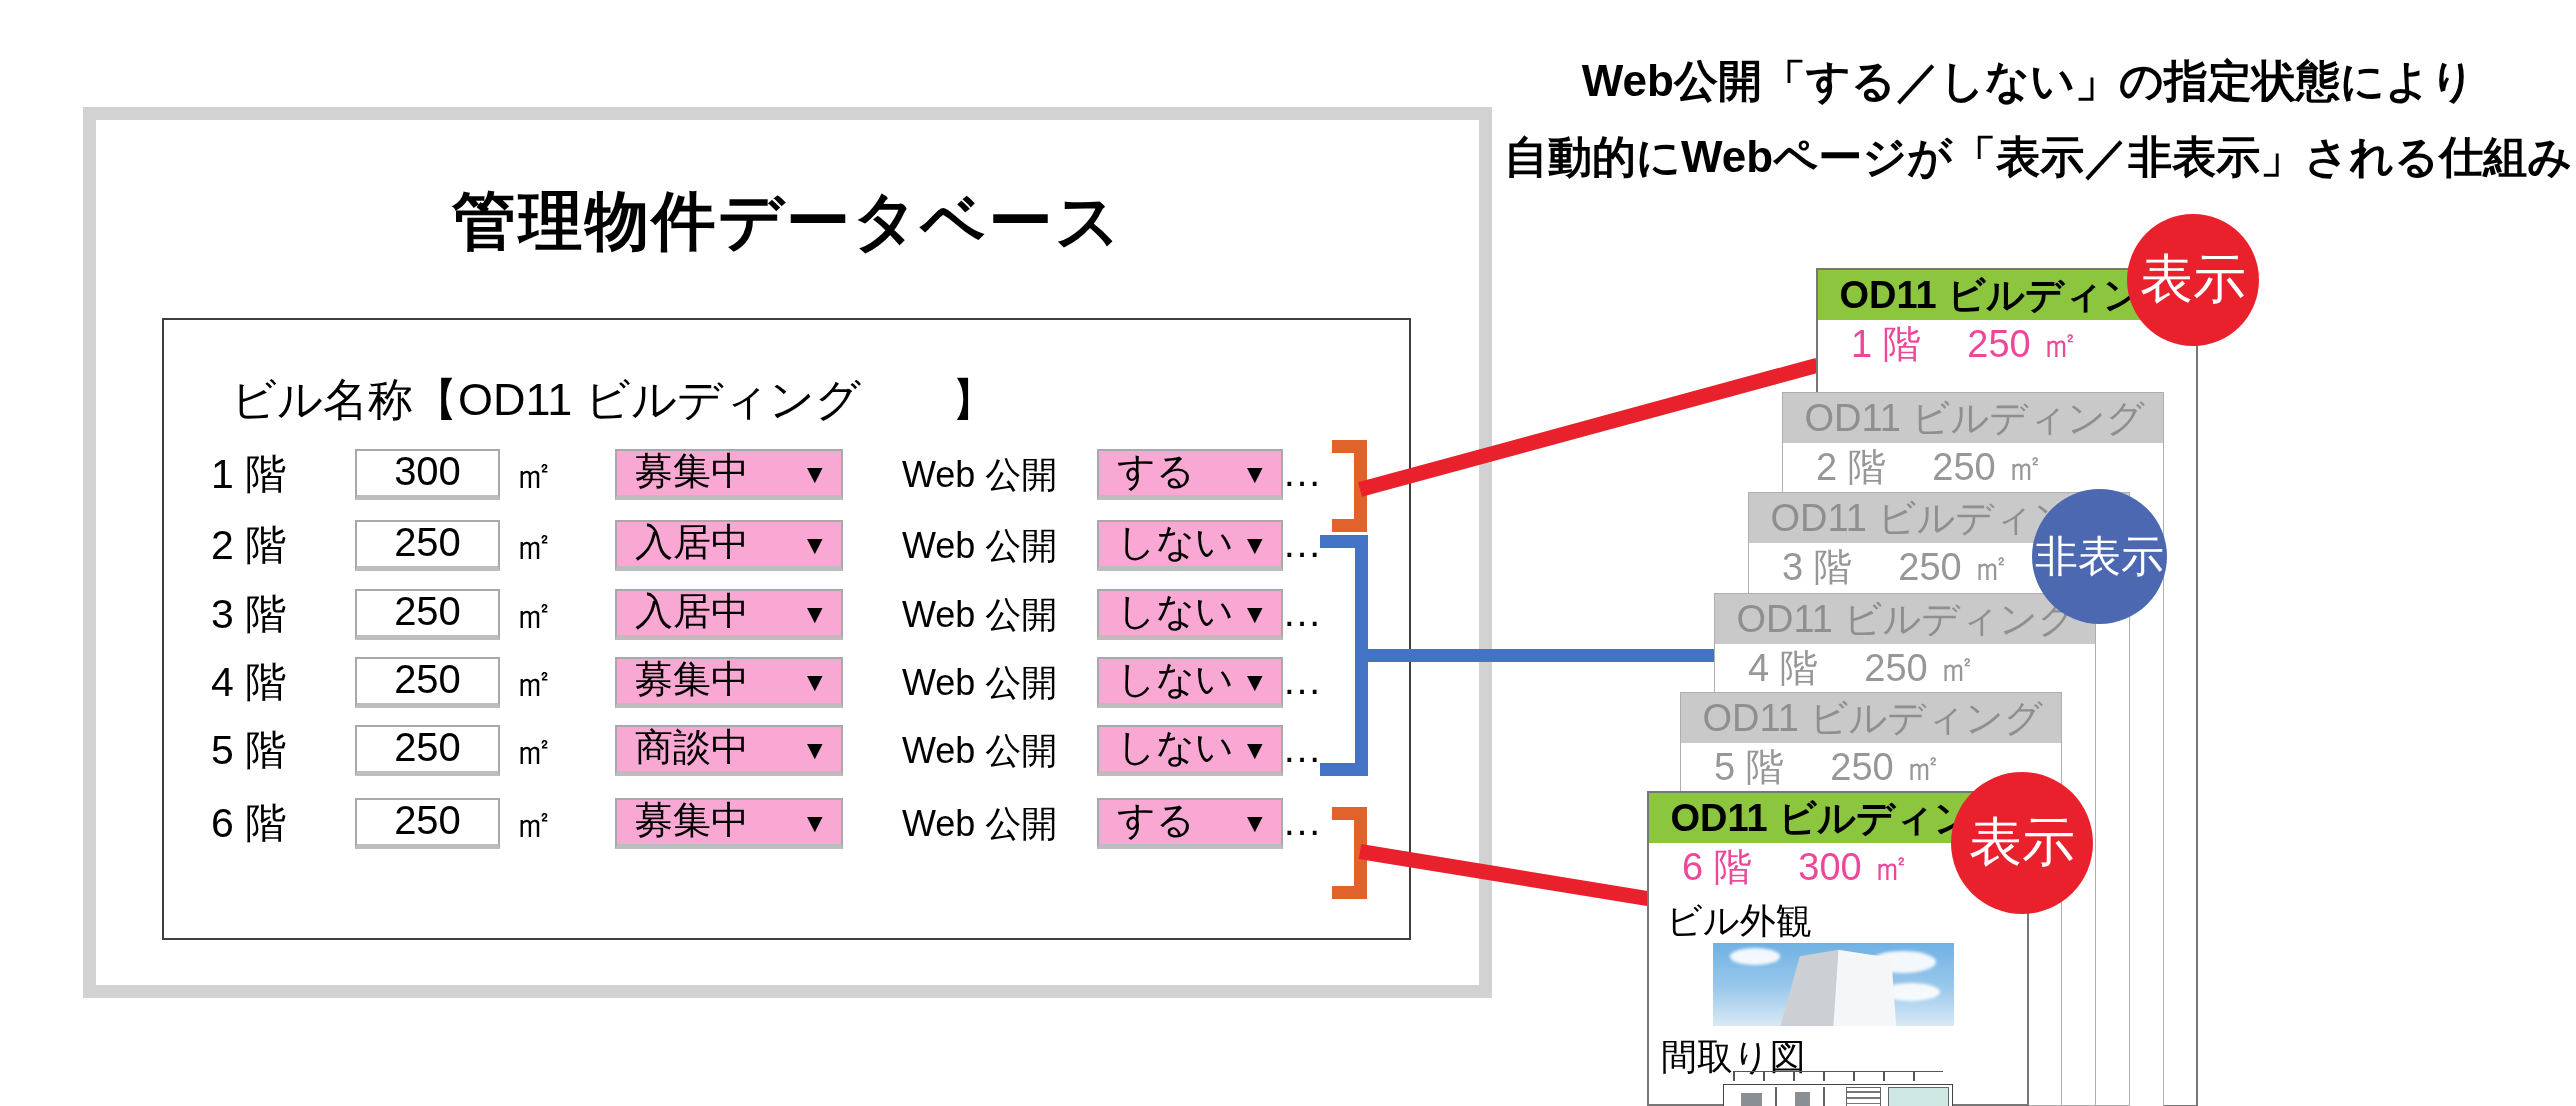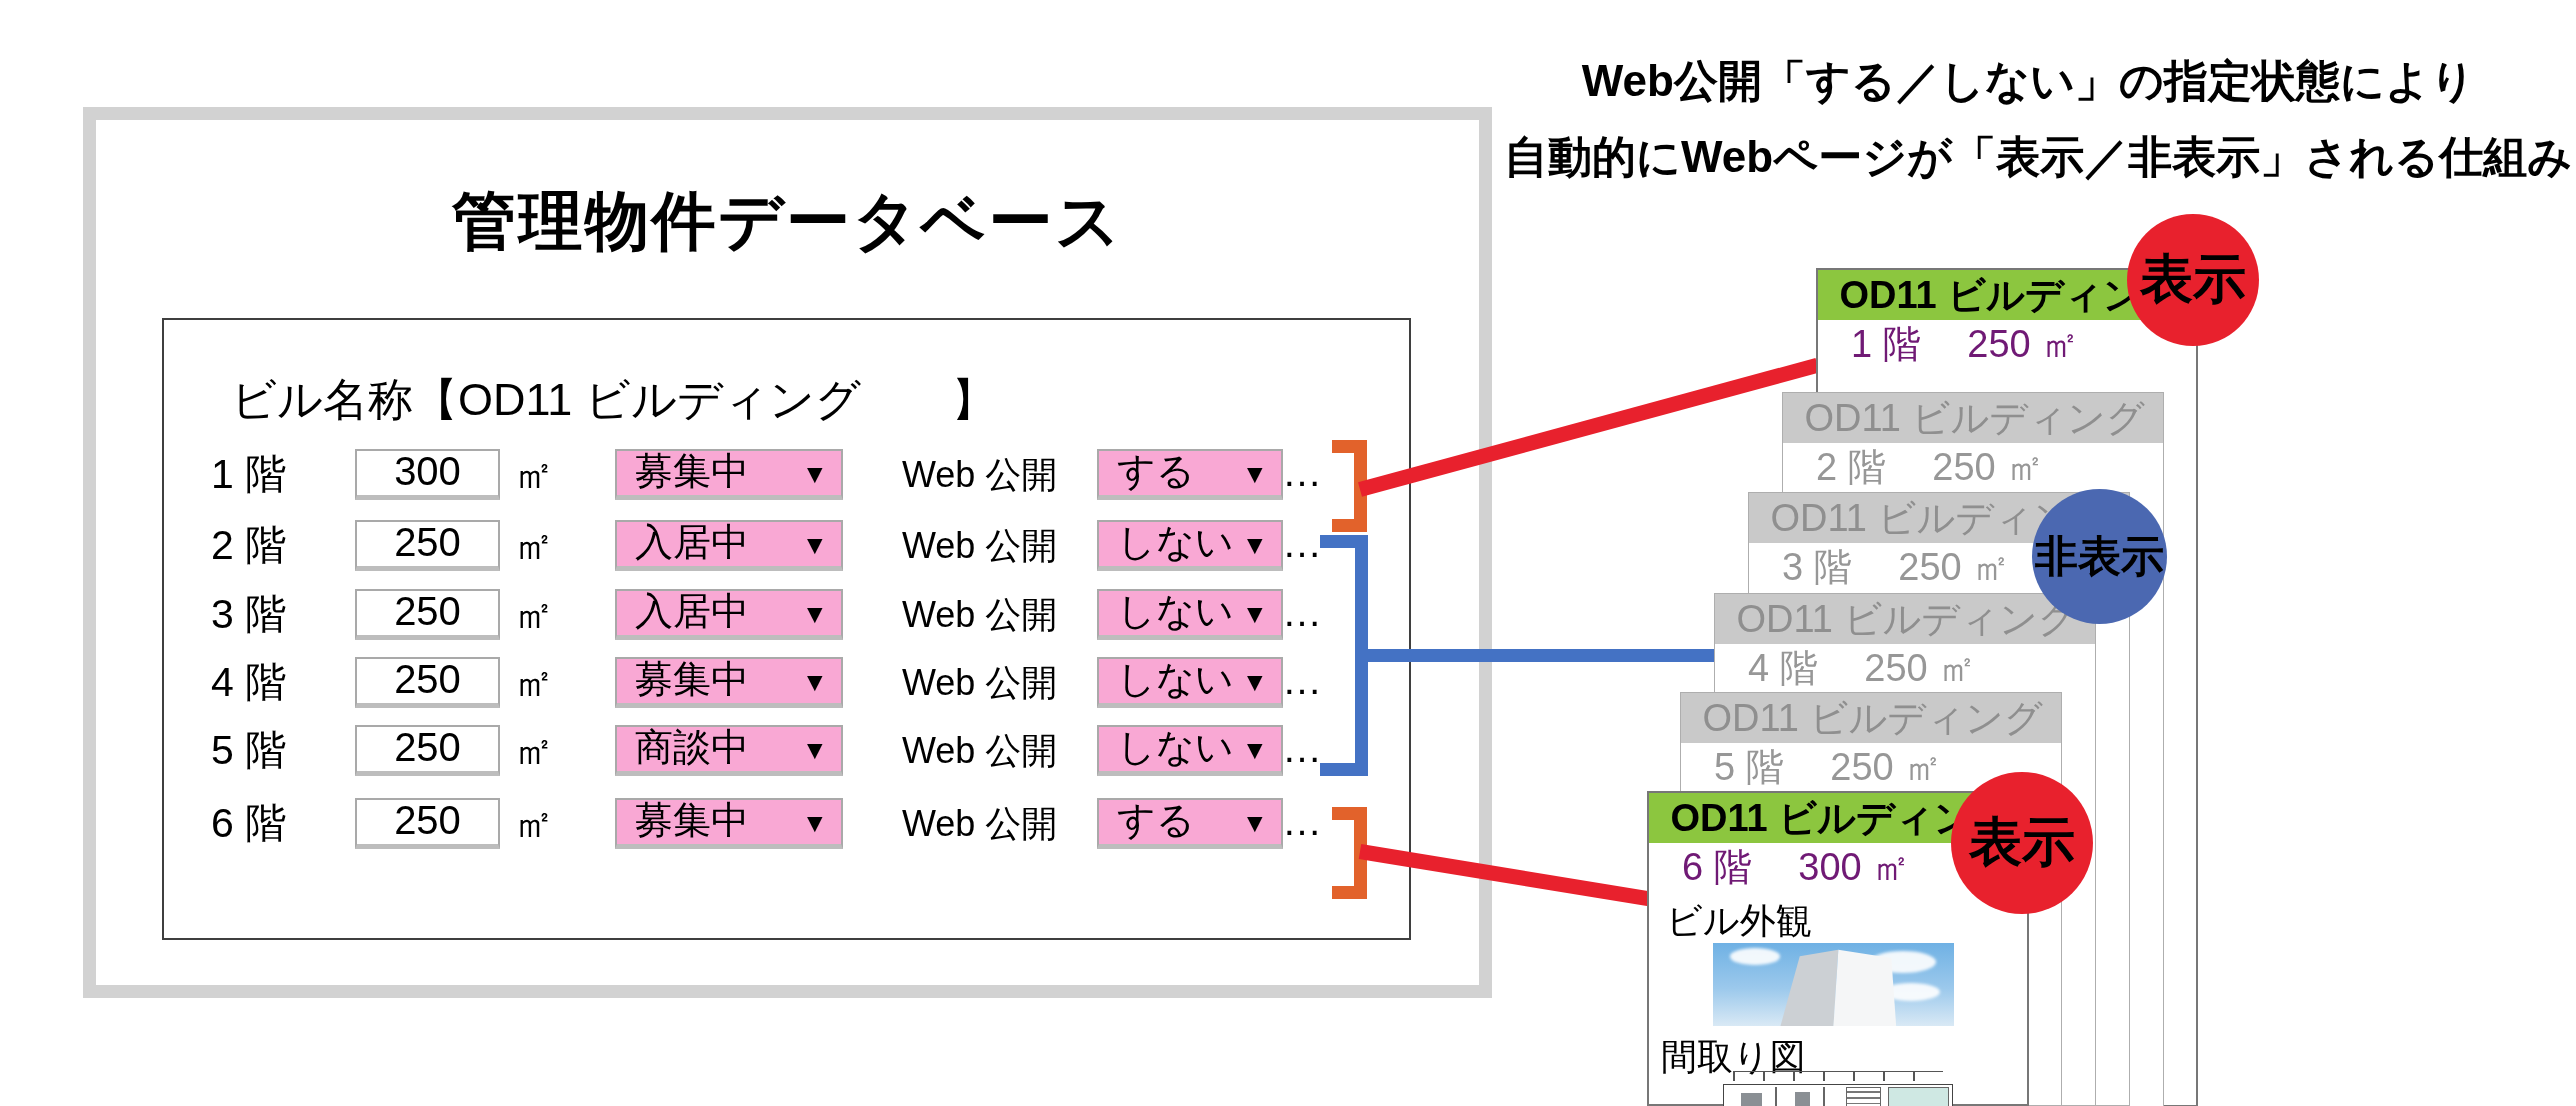--- a/index.html
+++ b/index.html
@@ -45,21 +45,21 @@
   #red-line-2 { left:1360px; top:844px; width:295px; transform:rotate(9.3deg); }
 
   
   .card { position:absolute; width:382px; background:#fff; }
   .card.pub   { border:2.5px solid #777; }
   .card.unpub { border:1.7px solid #aeaeae; }
   .card-header { height:50px; line-height:50px; padding-left:21.5px; font-size:38px; white-space:nowrap; overflow:hidden; }
   .card.pub .card-header   { background:#8cc63f; color:#000; font-weight:bold; }
   .card.unpub .card-header { background:#c9c9c9; color:#8f8f8f; }
   .card-line { height:48px; line-height:48px; padding-left:33px; font-size:38px; white-space:nowrap; }
-  .card.pub .card-line   { color:#701a75; }
+  .card.pub .card-line   { color:#ec4899; }
   .card.unpub .card-line { color:#979797; }
   .card-line .card-area { margin-left:36px; }
 
   
   #photo-label { left:1666px; top:897px; font-size:36px; z-index:10; }
   #bldg-photo { left:1713px; top:943px; width:241px; height:83px; z-index:10; overflow:hidden;
                 background:linear-gradient(180deg,#6fb1e4 0%,#9cc9ec 55%,#d9e9f5 100%); }
   .cloud { position:absolute; background:#fff; border-radius:50%; opacity:.9; filter:blur(1.7px); }
   #cloud1 { width:66px; height:21.5px; left:157px; top:8.3px; }
   #cloud2 { width:50px; height:16.5px; left:16.5px; top:5px; }
@@ -74,21 +74,21 @@
   #fp-body { position:absolute; top:15px; left:0; right:0; height:35px; border:1.7px solid #444; background:#fff; }
   .fp-wall { position:absolute; top:1.7px; width:1.7px; height:30px; background:#666; }
   #fp-w1 { left:51px; } #fp-w2 { left:99px; } #fp-w3 { left:131px; }
   #fp-stairs { position:absolute; right:71px; top:1.7px; width:35px; height:30px; border:0.8px solid #666;
                background:repeating-linear-gradient(0deg,#777 0 1.7px,#fff 1.7px 5.8px); }
   #fp-room { position:absolute; right:3.3px; top:1.7px; width:61px; height:30px; background:#cfe8e3; border:0.8px solid #666; }
   #fp-f1 { position:absolute; left:16.5px; top:8.3px; width:21.5px; height:15px; background:#8a8f94; }
   #fp-f2 { position:absolute; left:71px; top:6.6px; width:15px; height:18px; background:#8a8f94; }
 
   
-  .badge { position:absolute; border-radius:50%; color:#000000; font-weight:bold; display:flex;
+  .badge { position:absolute; border-radius:50%; color:#ffffff; font-weight:normal; display:flex;
            align-items:center; justify-content:center; z-index:12; white-space:nowrap; }
   .badge.red  { background:#e8212d; }
   .badge.blue { background:#4b68b1; }
   #badge-top    { left:2127px; top:214px; width:132px; height:132px; font-size:53px; }
   #badge-middle { left:2032px; top:489px; width:135px; height:135px; font-size:43px; }
   #badge-bottom { left:1951px; top:772px; width:142px; height:142px; font-size:53px; }
 </style>
 </head>
 <body>
 

